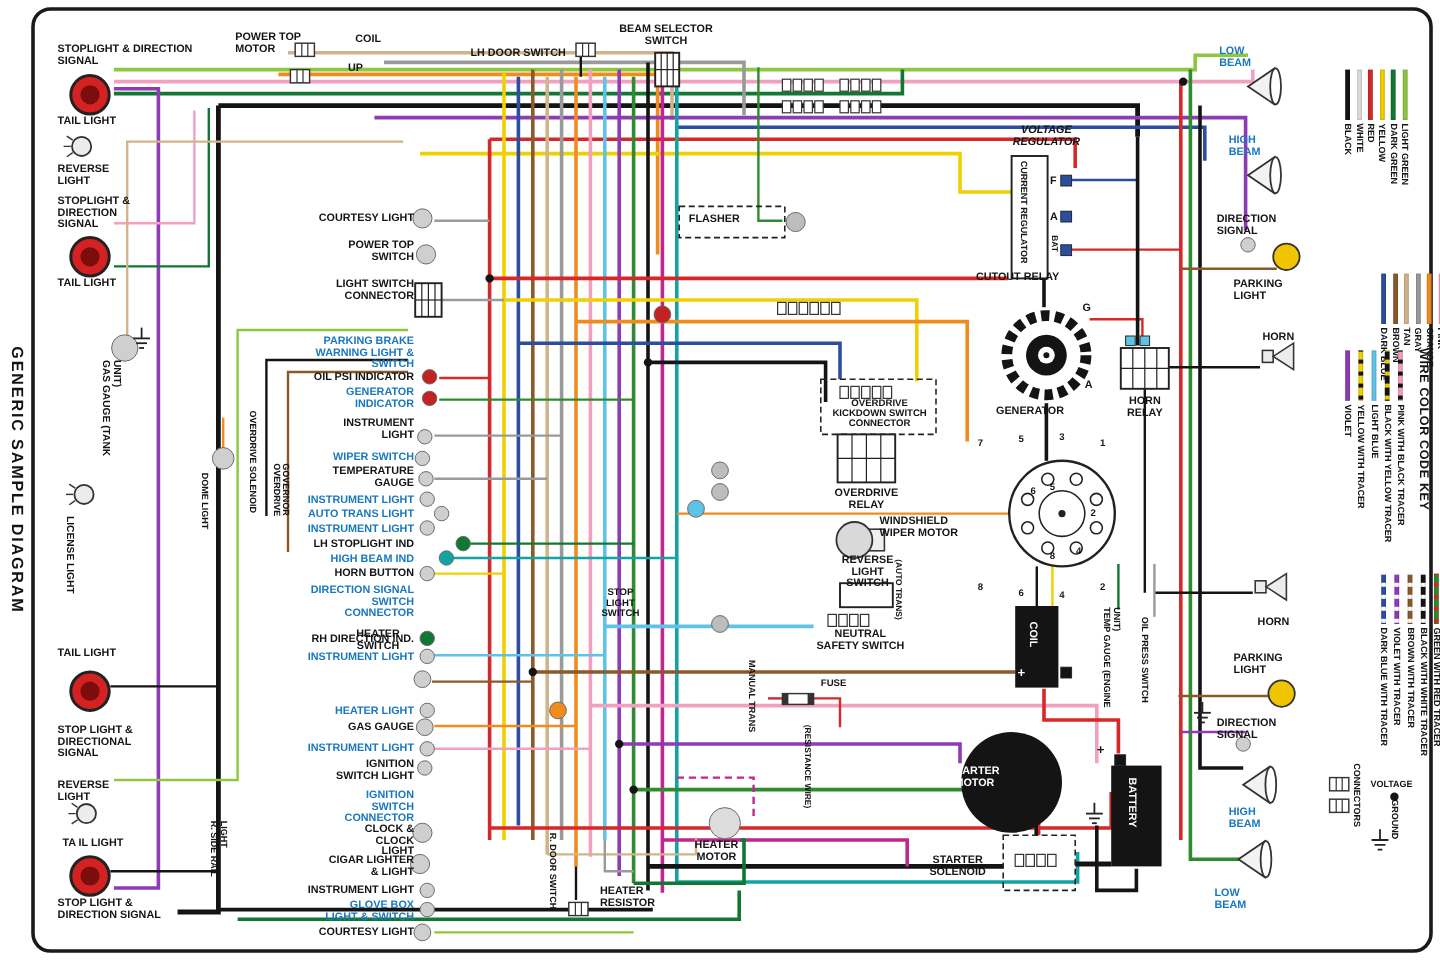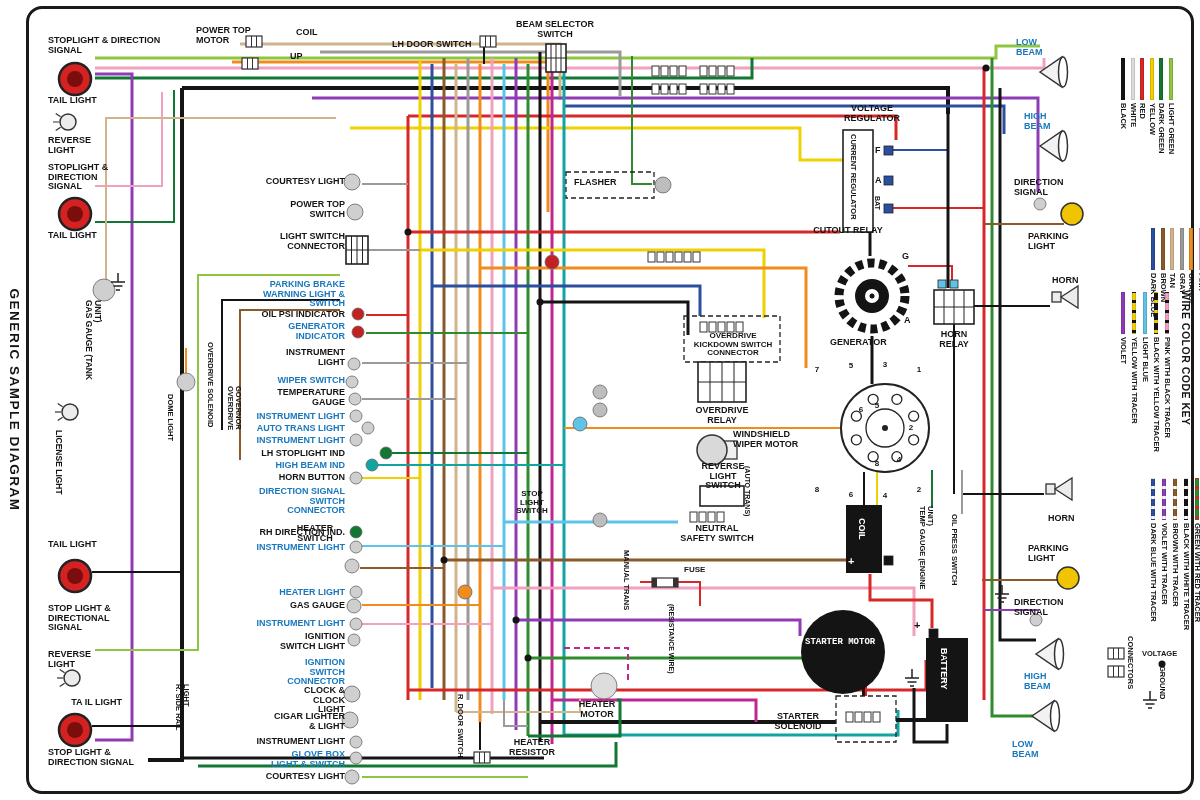--- a/index.html
+++ b/index.html
@@ -542,21 +542,21 @@
       <div class="lbl" style="left: 48px; top: 163px; width: 80px;">STOPLIGHT &amp; DIRECTION SIGNAL</div>
       <div class="lbl" style="left: 48px; top: 231px; width: 90px;">TAIL LIGHT</div>
       <div class="lbl vert" style="left: 84px; top: 300px; height: 95px; font-size: 8.5px;">GAS GAUGE (TANK UNIT)</div>
       <div class="lbl vert" style="left: 166px; top: 394px; height: 48px; font-size: 7.5px;">DOME LIGHT</div>
       <div class="lbl vert" style="left: 206px; top: 342px; height: 88px; font-size: 7.5px;">OVERDRIVE SOLENOID</div>
       <div class="lbl vert" style="left: 226px; top: 386px; height: 88px; font-size: 7.5px;">OVERDRIVE GOVERNOR</div>
       <div class="lbl vert" style="left: 54px; top: 430px; height: 68px; font-size: 8.5px;">LICENSE LIGHT</div>
       <div class="lbl" style="left: 48px; top: 540px; width: 90px;">TAIL LIGHT</div>
       <div class="lbl" style="left: 48px; top: 604px; width: 92px;">STOP LIGHT &amp; DIRECTIONAL SIGNAL</div>
       <div class="lbl" style="left: 48px; top: 650px; width: 62px;">REVERSE LIGHT</div>
-      <div class="lbl" style="left: 32px; top: 698px; width: 90px; text-align: right;">TA IL LIGHT</div>
+      <div class="lbl" style="left: 52px; top: 698px; width: 90px;">TA IL LIGHT</div>
       <div class="lbl" style="left: 48px; top: 748px; width: 92px;">STOP LIGHT &amp; DIRECTION SIGNAL</div>
       <div class="lbl vert" style="left: 174px; top: 684px; height: 64px; font-size: 7.5px;">R. SIDE RAIL LIGHT</div>
       <div class="lbl" style="left: 240px; top: 177px; width: 105px; text-align: right;">COURTESY LIGHT</div>
       <div class="lbl" style="left: 285px; top: 200px; width: 60px; text-align: right;">POWER TOP SWITCH</div>
       <div class="lbl" style="left: 275px; top: 232px; width: 70px; text-align: right;">LIGHT SWITCH CONNECTOR</div>
       <div class="lbl blue" style="left: 255px; top: 280px; width: 90px; text-align: right;">PARKING BRAKE WARNING LIGHT &amp; SWITCH</div>
       <div class="lbl" style="left: 240px; top: 310px; width: 105px; text-align: right;">OIL PSI INDICATOR</div>
       <div class="lbl blue" style="left: 275px; top: 322px; width: 70px; text-align: right;">GENERATOR INDICATOR</div>
       <div class="lbl" style="left: 265px; top: 348px; width: 80px; text-align: right;">INSTRUMENT LIGHT</div>
       <div class="lbl blue" style="left: 240px; top: 376px; width: 105px; text-align: right;">WIPER SWITCH</div>
@@ -575,50 +575,50 @@
       <div class="lbl" style="left: 240px; top: 601px; width: 105px; text-align: right;">GAS GAUGE</div>
       <div class="lbl blue" style="left: 240px; top: 619px; width: 105px; text-align: right;">INSTRUMENT LIGHT</div>
       <div class="lbl" style="left: 275px; top: 632px; width: 70px; text-align: right;">IGNITION SWITCH LIGHT</div>
       <div class="lbl blue" style="left: 275px; top: 658px; width: 70px; text-align: right;">IGNITION SWITCH CONNECTOR</div>
       <div class="lbl" style="left: 285px; top: 686px; width: 60px; text-align: right;">CLOCK &amp; CLOCK LIGHT</div>
       <div class="lbl" style="left: 270px; top: 712px; width: 75px; text-align: right;">CIGAR LIGHTER &amp; LIGHT</div>
       <div class="lbl" style="left: 240px; top: 737px; width: 105px; text-align: right;">INSTRUMENT LIGHT</div>
       <div class="lbl blue" style="left: 270px; top: 750px; width: 75px; text-align: right;">GLOVE BOX LIGHT &amp; SWITCH</div>
       <div class="lbl" style="left: 240px; top: 772px; width: 105px; text-align: right;">COURTESY LIGHT</div>
       <div class="lbl" style="left: 574px; top: 178px; width: 56px;">FLASHER</div>
-      <div class="lbl" style="left: 834px; top: 104px; width: 76px; text-align: center;">VOLTAGE REGULATOR</div>
+      <div class="lbl" style="left: 834px; top: 104px; width: 76px; text-align: center; font-style: italic;">VOLTAGE REGULATOR</div>
       <div class="lbl vert" style="left: 849px; top: 134px; height: 95px; font-size: 7.5px;">CURRENT REGULATOR</div>
       <div class="lbl" style="left: 875px; top: 146px; width: 8px;">F</div>
       <div class="lbl" style="left: 875px; top: 176px; width: 8px;">A</div>
       <div class="lbl vert" style="left: 874px; top: 196px; height: 24px; font-size: 7px;">BAT</div>
       <div class="lbl" style="left: 812px; top: 226px; width: 72px; text-align: center;">CUTOUT RELAY</div>
       <div class="lbl" style="left: 902px; top: 252px; width: 12px;">G</div>
       <div class="lbl" style="left: 904px; top: 316px; width: 12px;">A</div>
       <div class="lbl" style="left: 830px; top: 338px; width: 82px;">GENERATOR</div>
       <div class="lbl" style="left: 925px; top: 330px; width: 58px; text-align: center;">HORN RELAY</div>
       <div class="lbl" style="left: 688px; top: 332px; width: 90px; font-size: 8px; text-align: center;">OVERDRIVE KICKDOWN SWITCH CONNECTOR</div>
       <div class="lbl" style="left: 692px; top: 406px; width: 60px; text-align: center;">OVERDRIVE RELAY</div>
       <div class="lbl" style="left: 733px; top: 430px; width: 72px;">WINDSHIELD WIPER MOTOR</div>
       <div class="lbl" style="left: 692px; top: 462px; width: 62px; text-align: center;">REVERSE LIGHT SWITCH</div>
       <div class="lbl vert" style="left: 744px; top: 466px; height: 56px; font-size: 7px;">(AUTO TRANS)</div>
       <div class="lbl" style="left: 678px; top: 524px; width: 78px; text-align: center;">NEUTRAL SAFETY SWITCH</div>
-      <div class="lbl" style="left: 509px; top: 490px; width: 46px; font-size: 8px; text-align: center;">STOP LIGHT SWITCH</div>
+      <div class="lbl" style="left: 494px; top: 490px; width: 46px; font-size: 8px; text-align: center;">STOP LIGHT SWITCH</div>
       <div class="lbl" style="left: 656px; top: 566px; width: 36px; font-size: 8px; padding-left: 28px;">FUSE</div>
       <div class="lbl vert" style="left: 622px; top: 550px; height: 62px; font-size: 7.5px;">MANUAL TRANS</div>
       <div class="lbl vert" style="left: 668px; top: 604px; height: 72px; font-size: 7px;">(RESISTANCE WIRE)</div>
       <div class="lbl vert white" style="left: 856px; top: 518px; height: 45px; font-size: 9px;">COIL</div>
       <div class="lbl white" style="left: 848px; top: 556px; width: 12px; font-size: 11px;">+</div>
       <div class="lbl vert" style="left: 918px; top: 506px; height: 92px; font-size: 7.5px;">TEMP GAUGE (ENGINE UNIT)</div>
       <div class="lbl vert" style="left: 950px; top: 514px; height: 78px; font-size: 7.5px;">OIL PRESS SWITCH</div>
-      <div class="lbl white" style="left: 805px; top: 638px; width: 76px; text-align: left; font-family: Liberation Mono, monospace;">STARTER MOTOR</div>
+      <div class="lbl white" style="left: 774px; top: 638px; width: 76px; text-align: center;">STARTER MOTOR</div>
       <div class="lbl vert white" style="left: 938px; top: 648px; height: 66px; font-size: 9px;">BATTERY</div>
       <div class="lbl" style="left: 914px; top: 620px; width: 12px; font-size: 11px;">+</div>
       <div class="lbl" style="left: 762px; top: 712px; width: 72px; text-align: center;">STARTER SOLENOID</div>
       <div class="lbl" style="left: 566px; top: 700px; width: 62px; text-align: center;">HEATER MOTOR</div>
-      <div class="lbl" style="left: 500px; top: 738px; width: 64px; text-align: center;">HEATER RESISTOR</div>
+      <div class="lbl" style="left: 500px; top: 738px; width: 64px; text-align: left;">HEATER RESISTOR</div>
       <div class="lbl vert" style="left: 456px; top: 694px; height: 64px; font-size: 7.5px;">R. DOOR SWITCH</div>
       <div class="lbl" style="left: 812px; top: 366px; width: 10px; font-size: 8px; text-align: center;">7</div>
       <div class="lbl" style="left: 846px; top: 362px; width: 10px; font-size: 8px; text-align: center;">5</div>
       <div class="lbl" style="left: 880px; top: 361px; width: 10px; font-size: 8px; text-align: center;">3</div>
       <div class="lbl" style="left: 914px; top: 366px; width: 10px; font-size: 8px; text-align: center;">1</div>
       <div class="lbl" style="left: 812px; top: 486px; width: 10px; font-size: 8px; text-align: center;">8</div>
       <div class="lbl" style="left: 846px; top: 491px; width: 10px; font-size: 8px; text-align: center;">6</div>
       <div class="lbl" style="left: 880px; top: 492px; width: 10px; font-size: 8px; text-align: center;">4</div>
       <div class="lbl" style="left: 914px; top: 486px; width: 10px; font-size: 8px; text-align: center;">2</div>
       <div class="lbl" style="left: 856px; top: 406px; width: 10px; font-size: 8px; text-align: center;">6</div>

